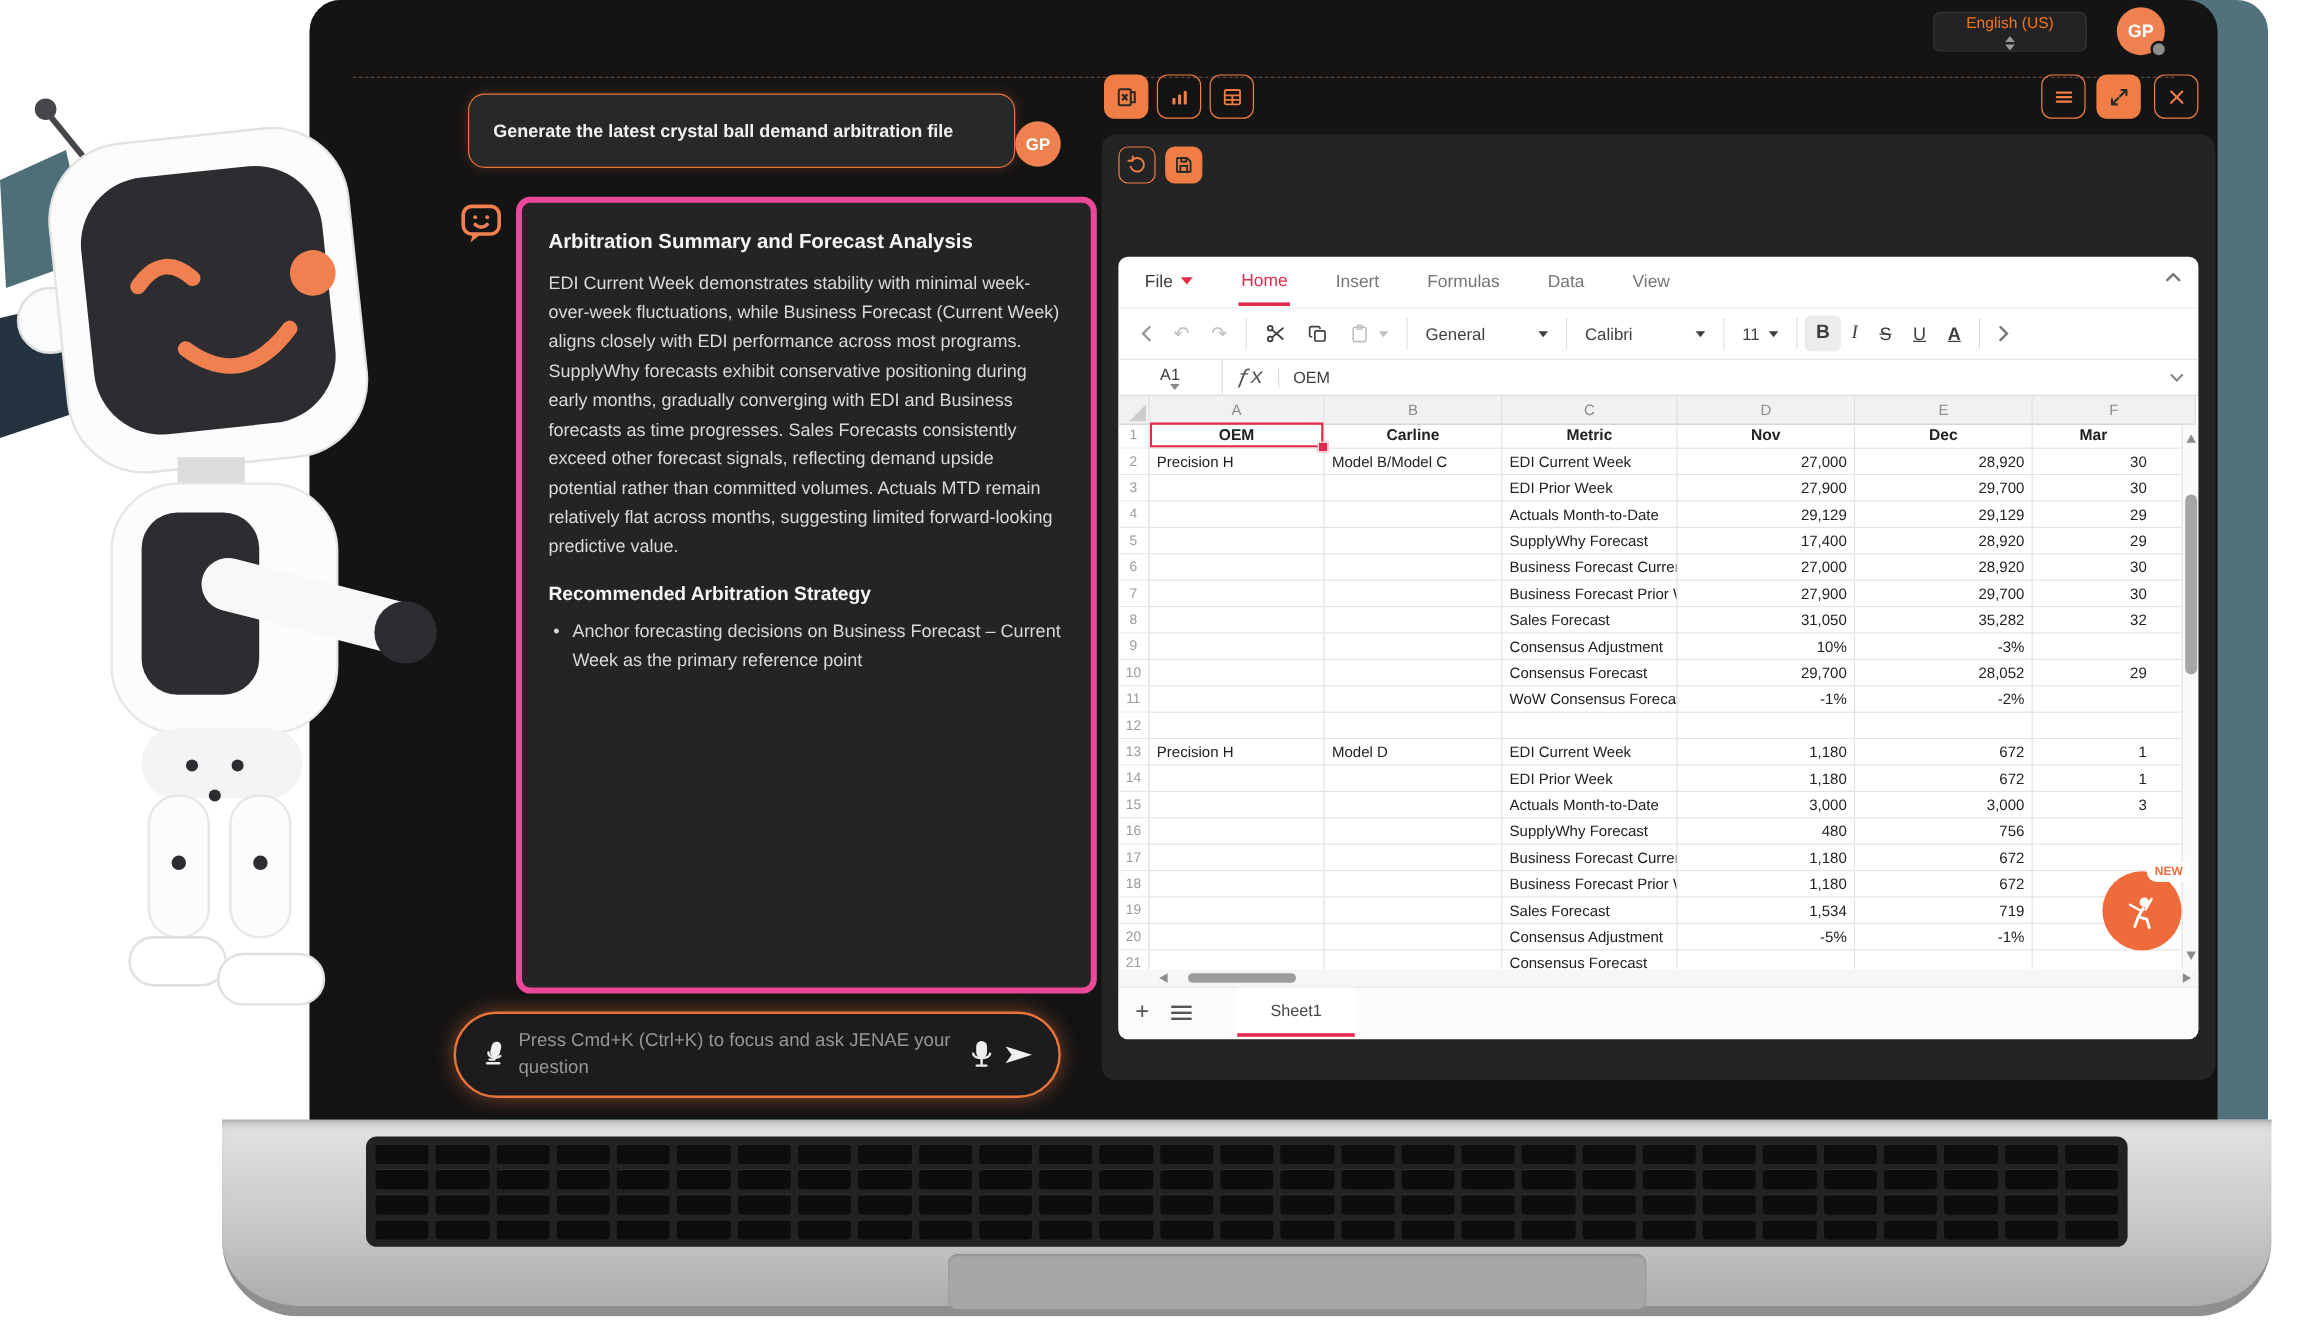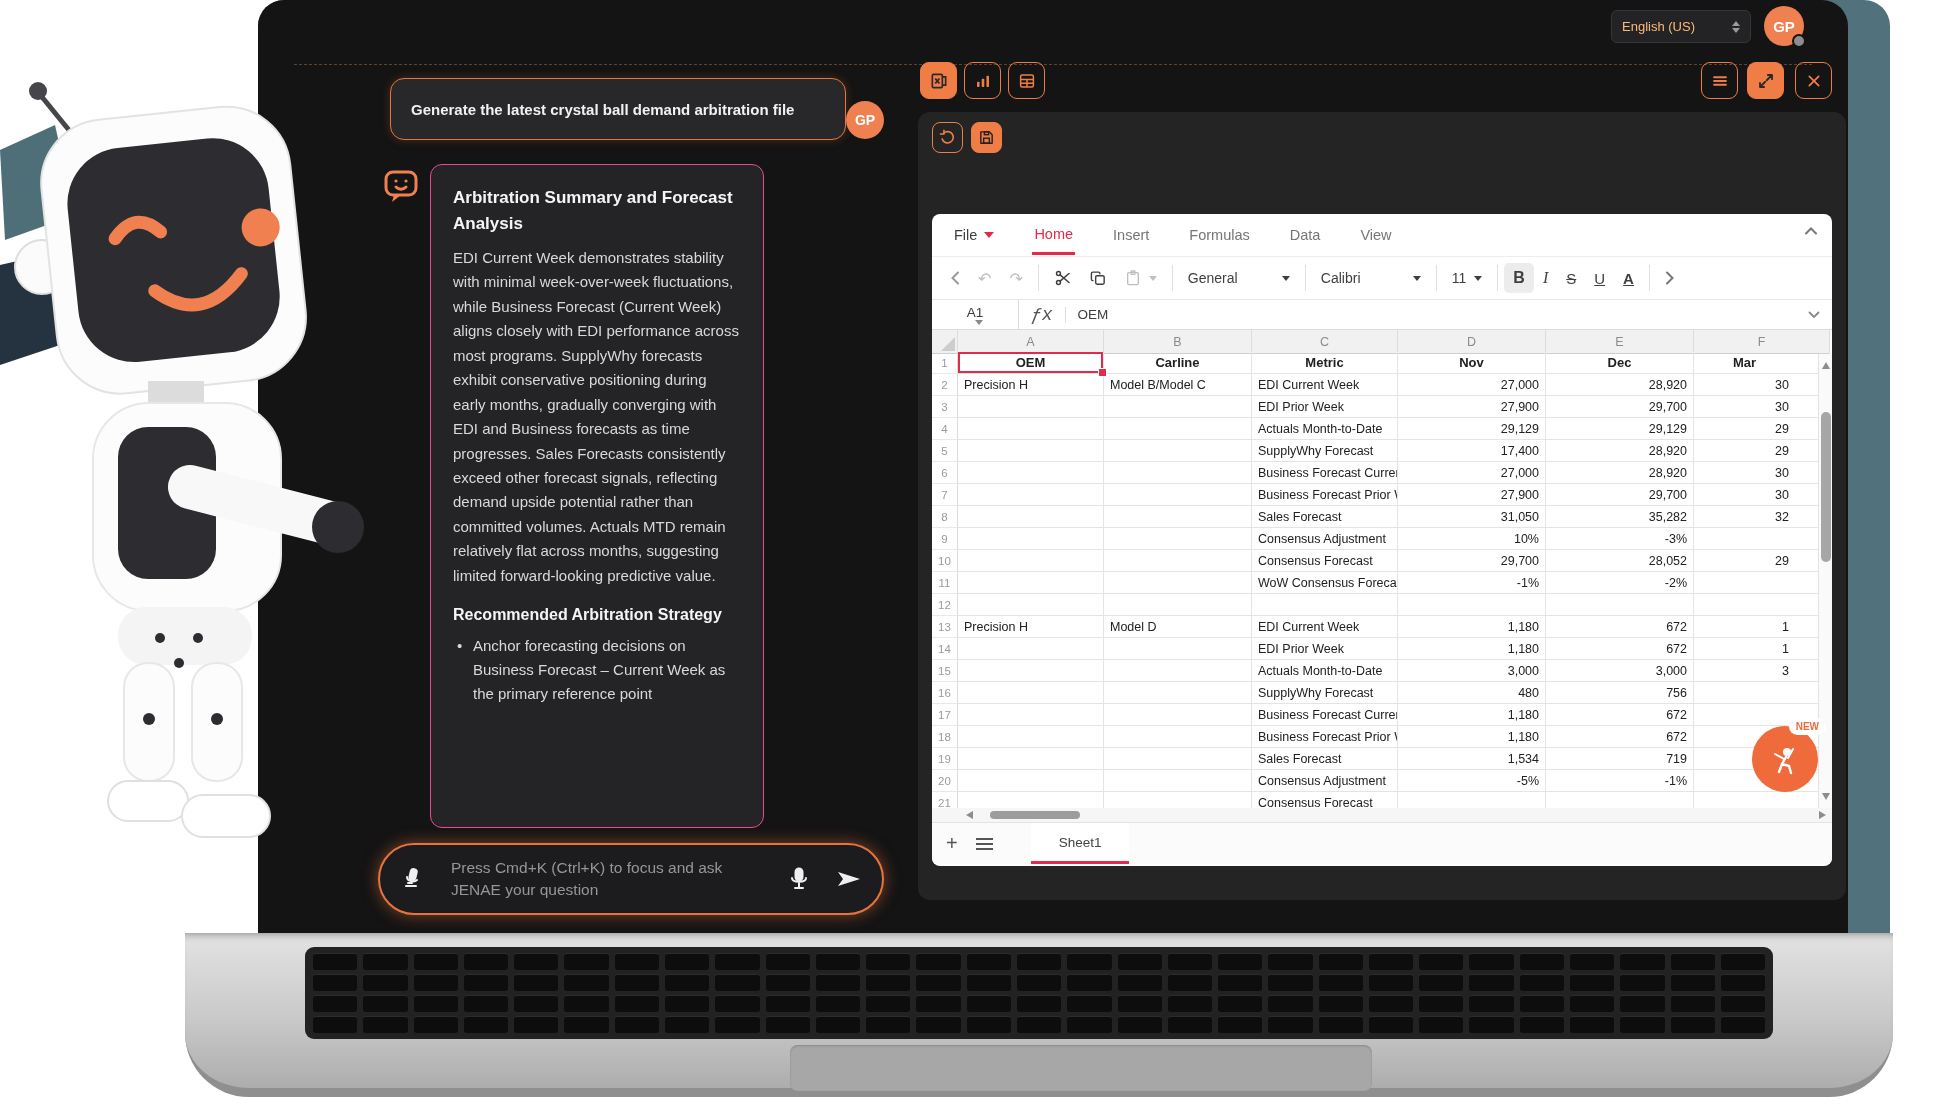--- a/index.html
+++ b/index.html
@@ -18,23 +18,23 @@
   .key { flex:1; background:#0d0d0d; border-radius:3px; border-top:1px solid #2d2d2d; }
   .touchpad { position:absolute; left:605px; top:112px; width:582px; height:46px;
     background:#a7a7a7; border-radius:8px; box-shadow:inset 0 1px 2px #8a8a8a; }
 
   .laptop-lid { position:absolute; left:258px; top:0; width:1632px; height:933px;
     background:#51727c; border-radius:26px 26px 0 0; z-index:2; }
   .screen { position:absolute; left:0; top:0; width:1590px; height:933px;
     background:#141414; border-radius:26px 26px 0 0; overflow:hidden; }
 
   
-  .lang-select { position:absolute; left:1353px; top:10px; width:140px; height:33px;
+  .lang-select { position:absolute; left:1353px; top:10px; width:128px; height:33px;
     background:#232325; border:1px solid #36363a; border-radius:6px; display:flex;
-    align-items:center; justify-content:space-between; padding:0 10px; color:#fdba74; font-size:13px;}
+    align-items:center; justify-content:space-between; padding:0 10px; color:#f97316; font-size:13px;flex-direction:column;}
   .updown { display:flex; flex-direction:column; gap:2px; }
   .tri { width:0; height:0; border-left:4px solid transparent; border-right:4px solid transparent; }
   .tri.up { border-bottom:5px solid #9a9a9a; }
   .tri.down { border-top:5px solid #9a9a9a; }
   .avatar { position:absolute; width:40px; height:40px; border-radius:50%;
     background:#ef8050; color:#fff; font-weight:bold; font-size:15px;
     display:flex; align-items:center; justify-content:center; }
   .avatar.top { left:1506px; top:6px; }
   .status-dot { position:absolute; right:-2px; bottom:-2px; width:14px; height:14px;
     border-radius:50%; background:#8d8d8d; border:2px solid #141414; }
@@ -42,33 +42,33 @@
   .content-sep { position:absolute; left:36px; right:36px; top:64px;
     border-top:1px dashed #5c4431; }
 
   
   .user-card { position:absolute; left:132px; top:78px; width:456px; height:62px;
     background:#28282a; border:1.5px solid #e8743c; border-radius:14px;
     display:flex; align-items:center; padding:0 20px; color:#f1f1f1; font-size:15px;
     font-weight:bold; box-shadow:0 0 10px rgba(232,116,60,.25); }
   .avatar.msg { left:588px; top:101px; width:38px; height:38px; font-size:14px; }
   .resp-icon { position:absolute; left:125px; top:168px; width:36px; height:36px; color:#f08050; }
-  .resp-card { position:absolute; left:172px; top:164px; width:334px; height:664px;
-    background:#242426; border:1px solid #ec4899; border-radius:12px;
+  .resp-card { position:absolute; left:172px; top:164px; width:484px; height:664px;
+    background:#242426; border:5px solid #ec4899; border-radius:12px;
     padding:20px 22px; overflow:hidden; color:#d9d9d9; }
   .resp-card h3 { color:#f5f5f5; font-size:17px; line-height:1.5; margin-bottom:10px; }
   .resp-card p { font-size:15px; line-height:1.63; margin-bottom:18px; }
   .resp-card h4 { color:#f5f5f5; font-size:16px; margin-bottom:10px; }
   .resp-card ul { list-style:none; }
   .resp-card li { font-size:15px; line-height:1.6; margin-bottom:14px; padding-left:20px; position:relative; }
   .resp-card li::before { content:"•"; position:absolute; left:4px; color:#d9d9d9; }
 
   .chat-input { position:absolute; left:120px; top:843px; width:506px; height:72px;
     background:#1c1c1e; border:2px solid #e8743c; border-radius:40px;
-    box-shadow:0 0 16px rgba(232,116,60,.5); display:flex; align-items:center; padding:0 20px; gap:27px;}
+    box-shadow:0 0 16px rgba(232,116,60,.5); display:flex; align-items:center; padding:0 20px; gap:8px;}
   .chat-input .ph { flex:1; color:#969696; font-size:15.5px; line-height:1.45; }
   .icon-btn-plain { background:none; border:none; color:#efefef; display:flex; align-items:center; }
 
   
   .sq-btn { position:absolute; width:37px; height:37px; border-radius:9px;
     border:1.5px solid #ef7d45; color:#ef7d45; background:transparent;
     display:flex; align-items:center; justify-content:center; }
   .sq-btn.fill { background:#ef7d45; color:#2a2a2a; border-color:#ef7d45; }
 
   

